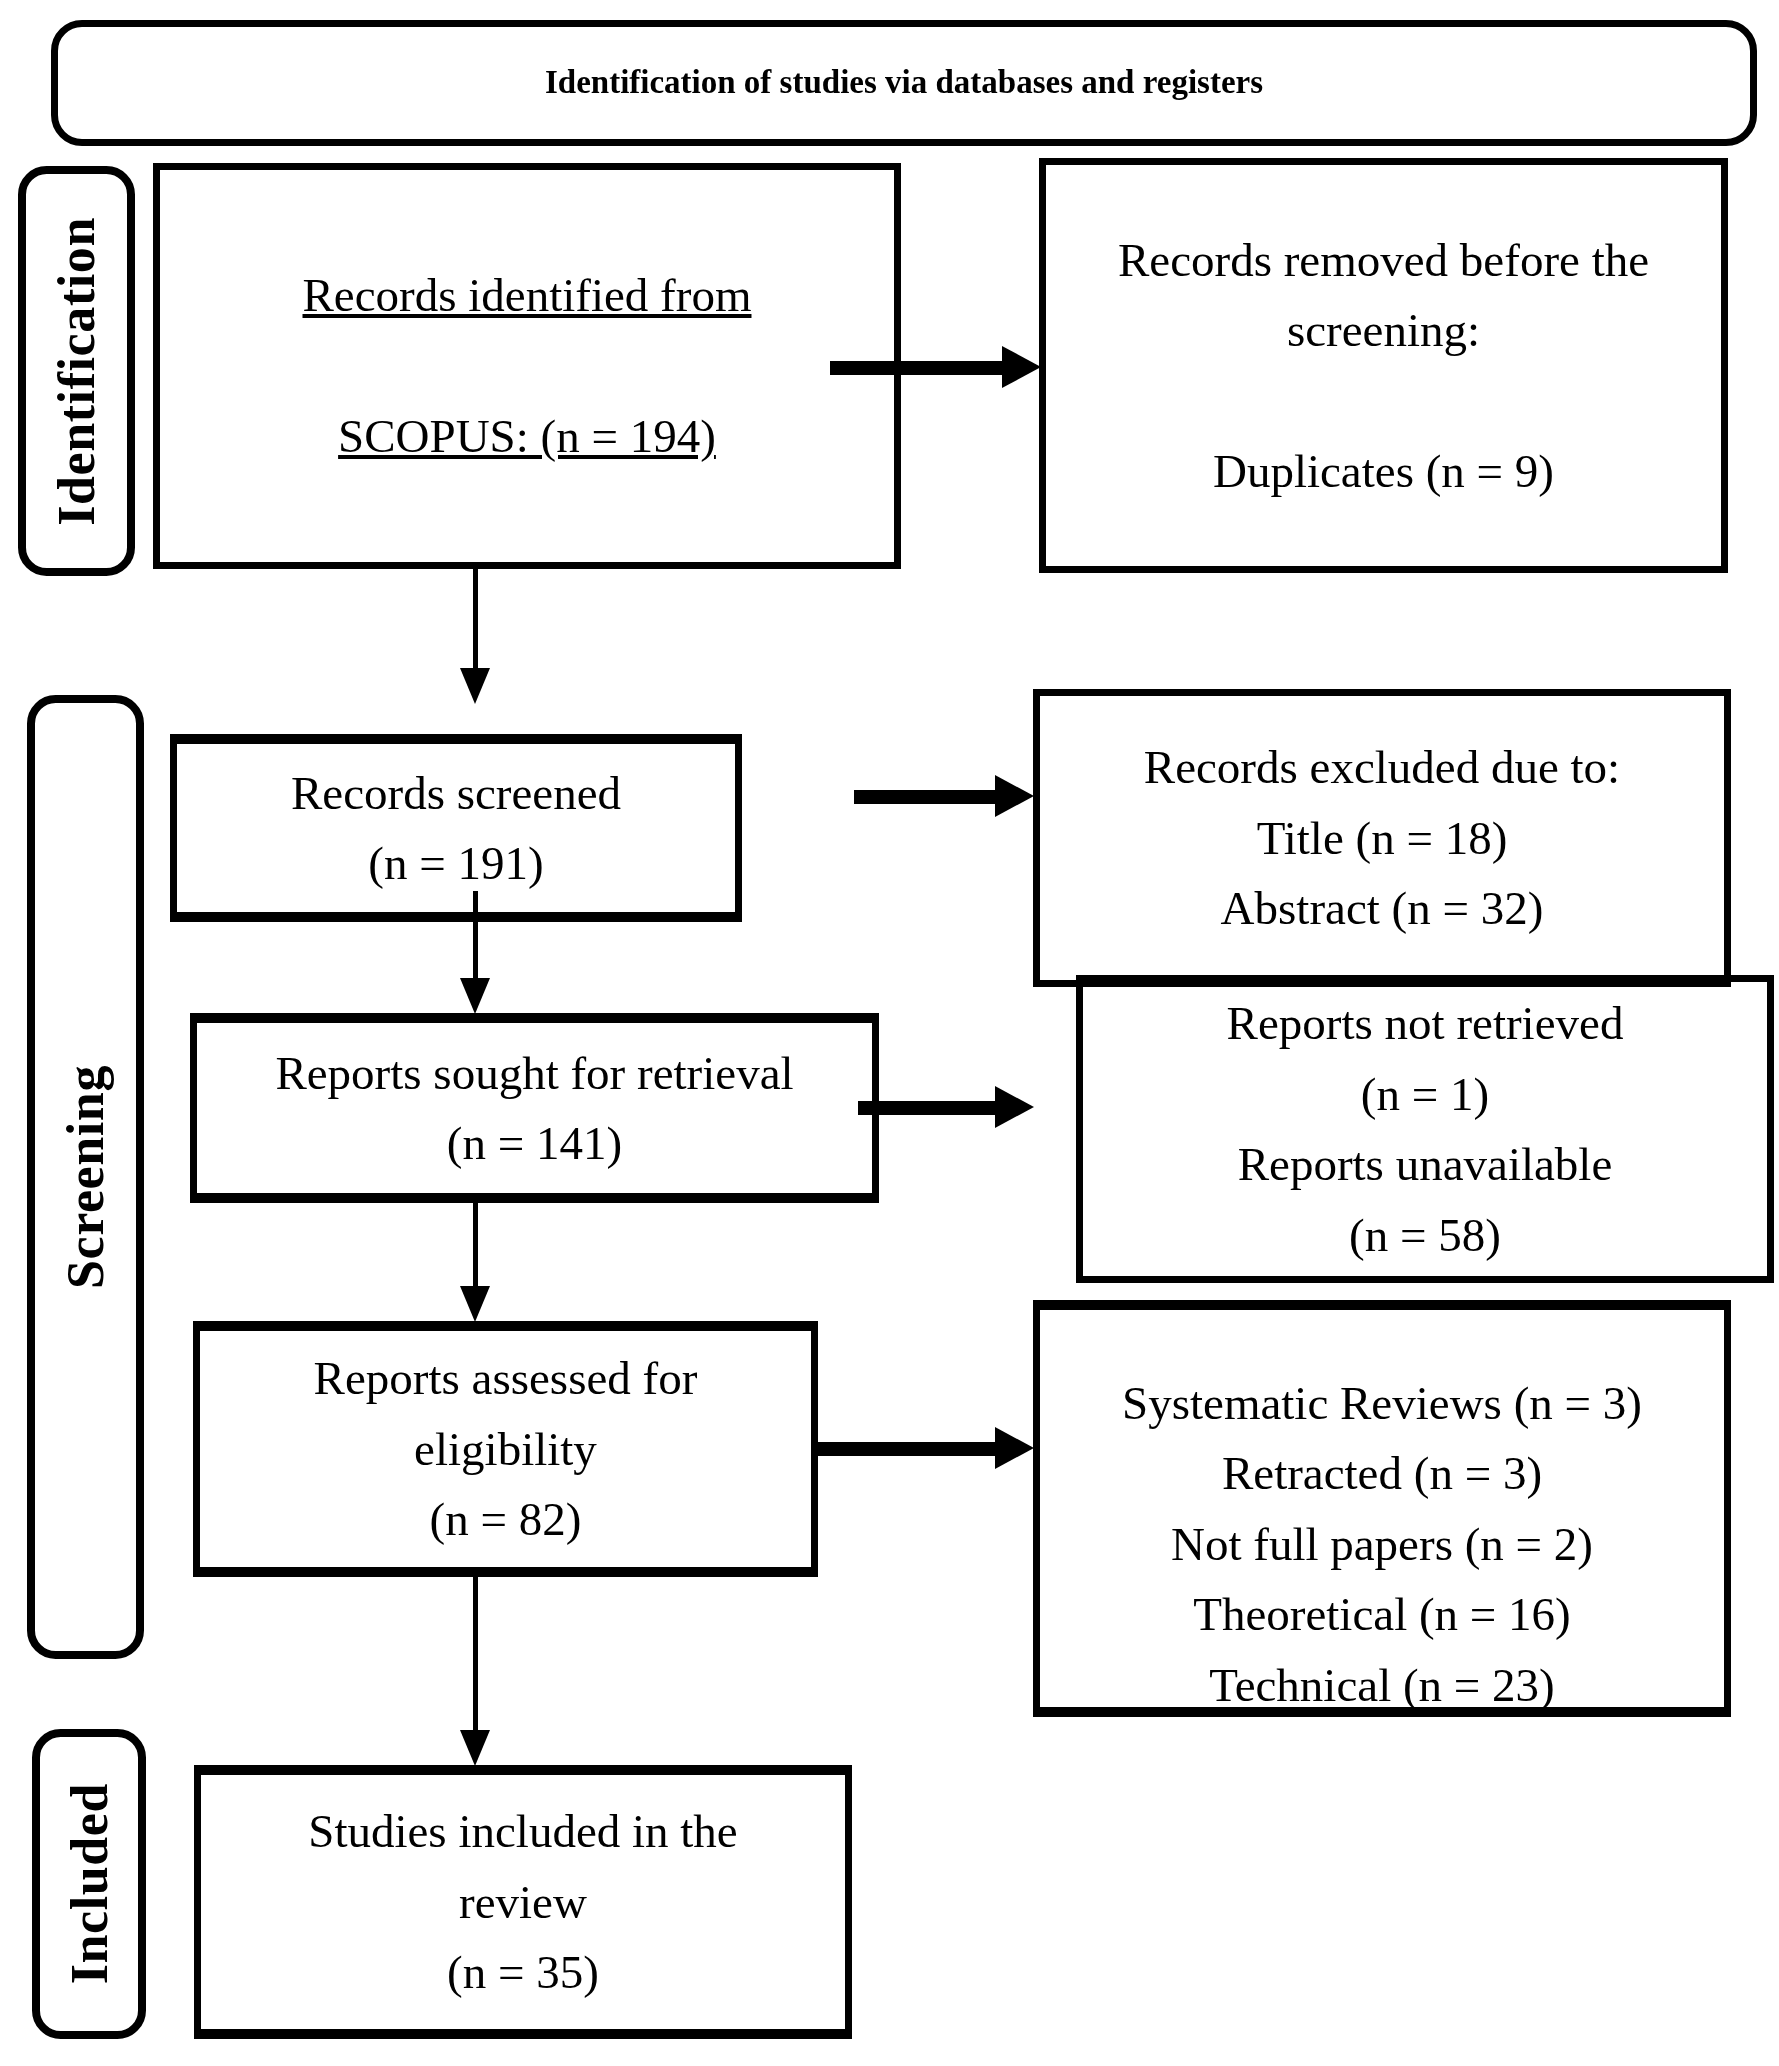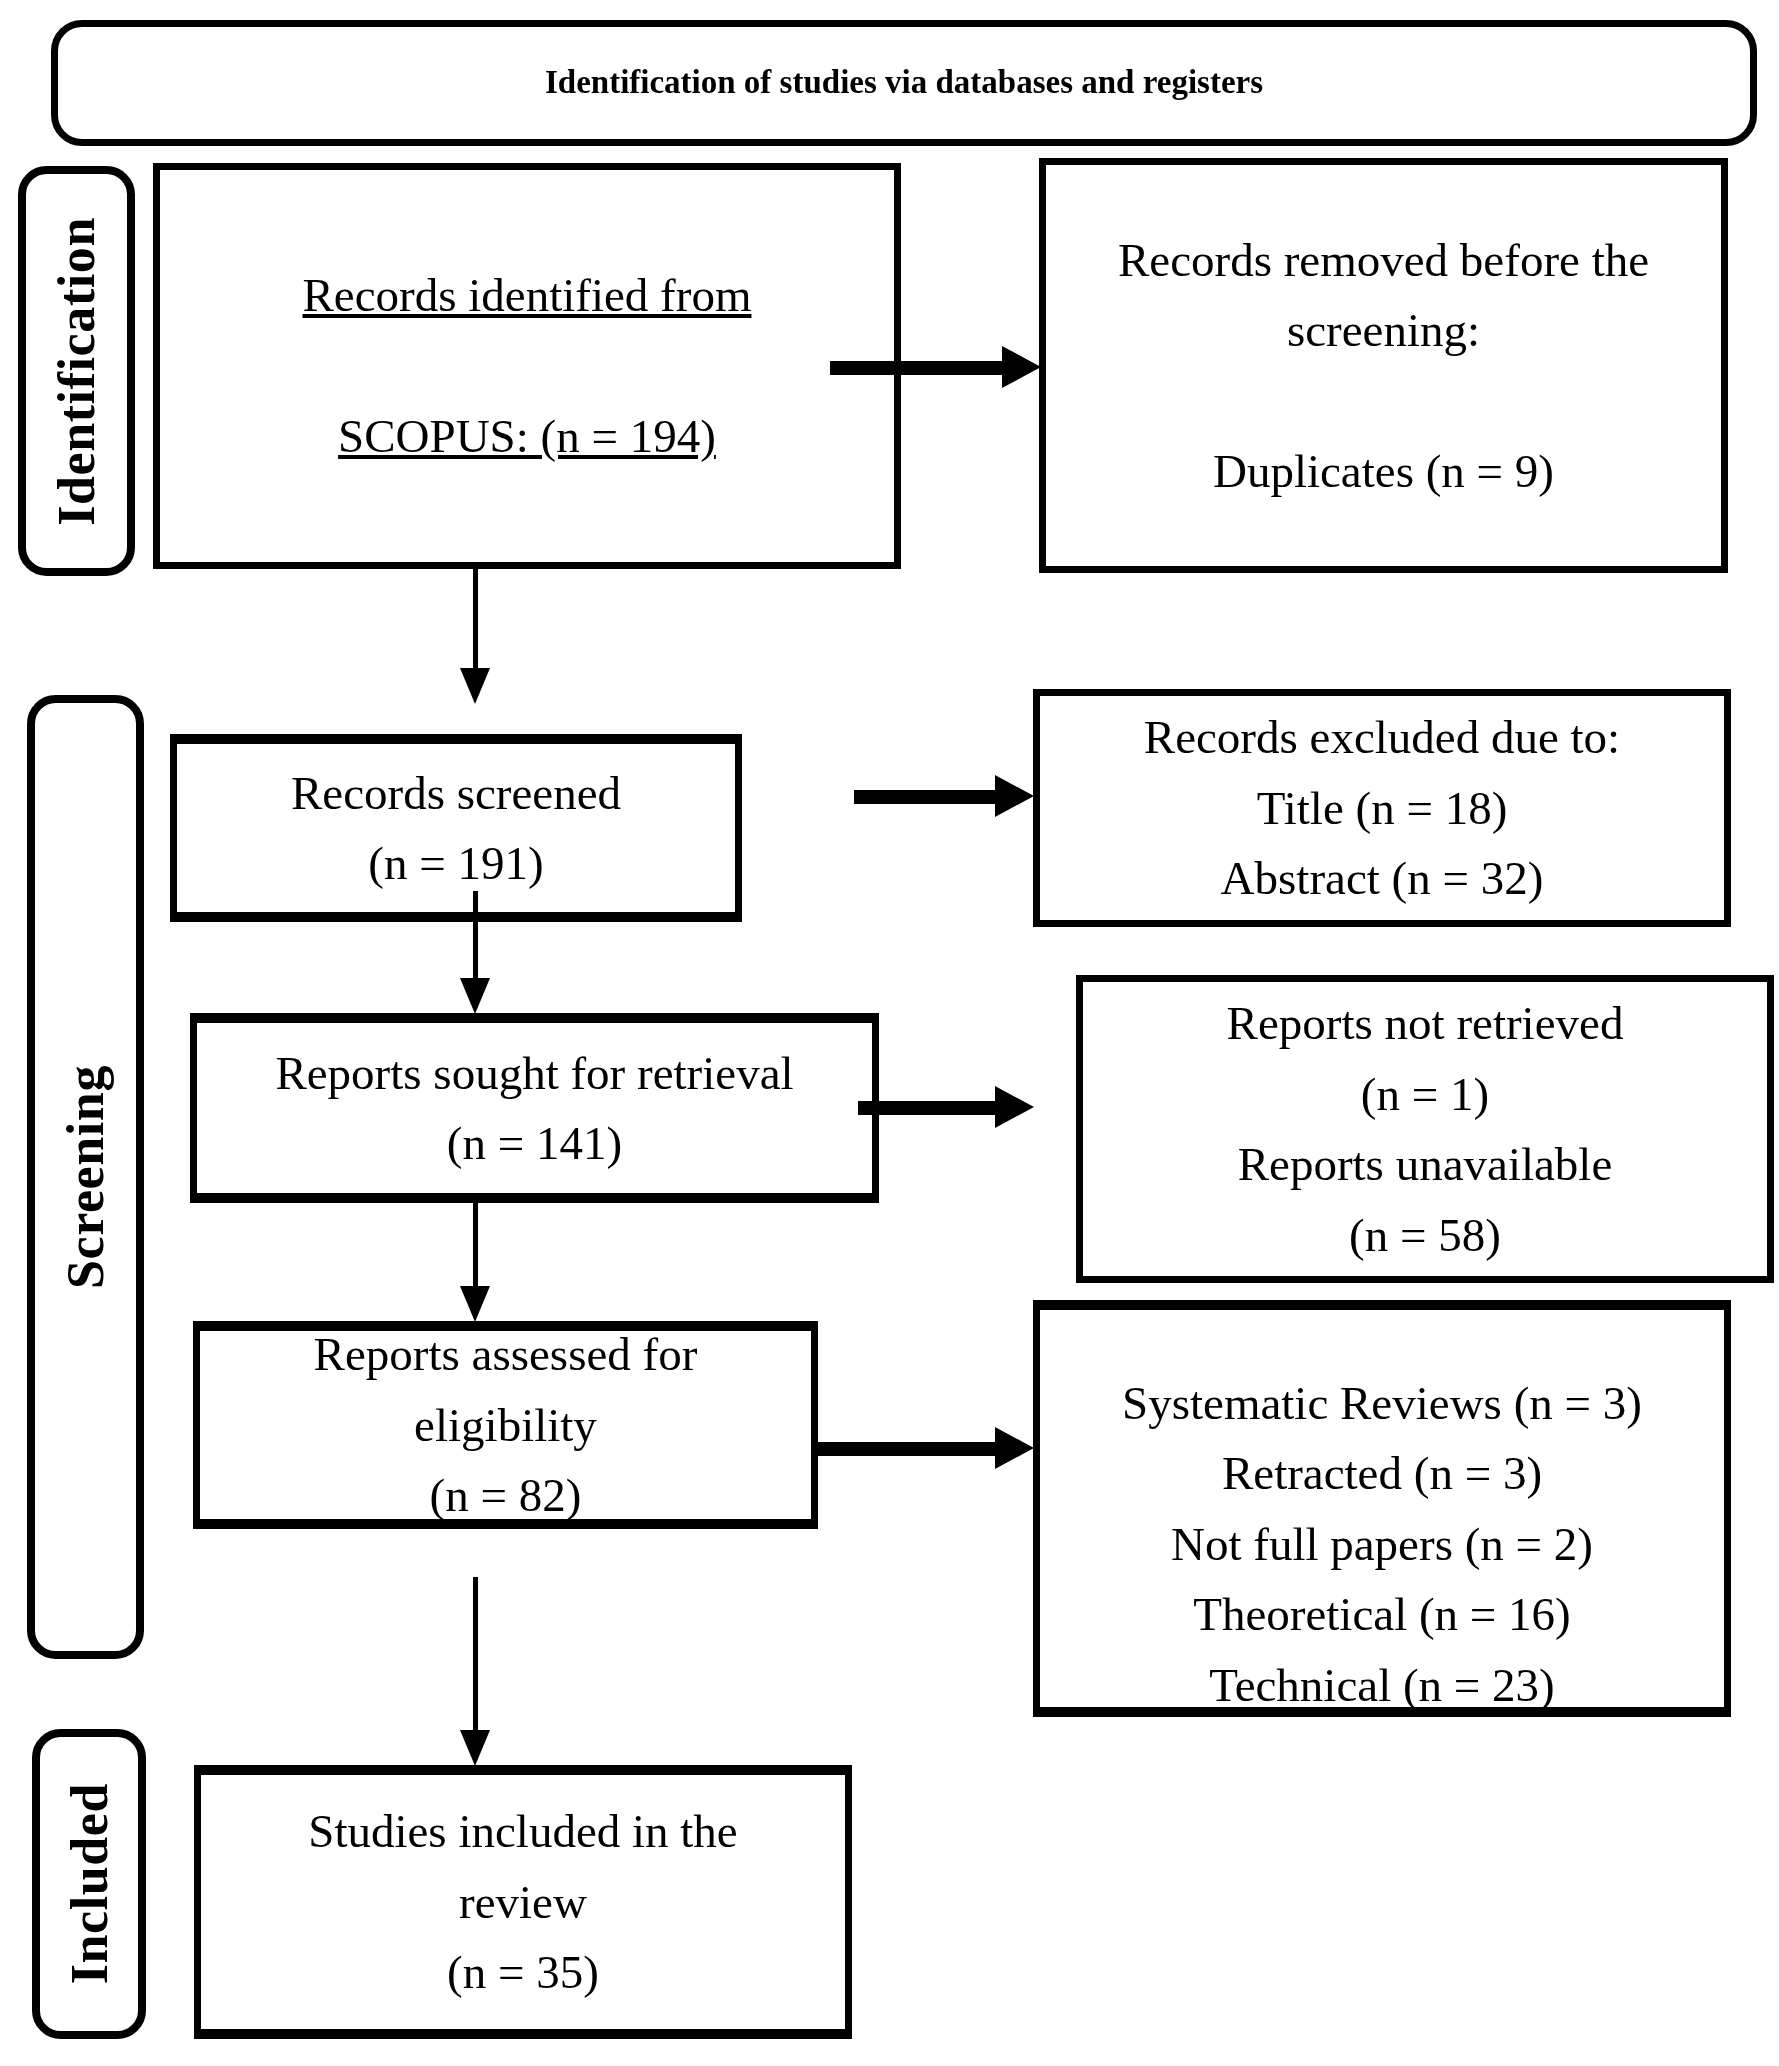--- a/index.html
+++ b/index.html
@@ -45,24 +45,24 @@
     display: flex; align-items: center; justify-content: center;
     text-align: center;
     font-size: 47px;
     line-height: 1.5;
   }
   .box-text { white-space: pre-line; }
   .thick-tb { border-top-width: 10.4px; border-bottom-width: 10.4px; }
   #box-identified { left: 153px;  top: 163px;  width: 748px; height: 406px; text-decoration: underline; }
   #box-removed    { left: 1039px; top: 158px;  width: 689px; height: 415px; }
   #box-screened   { left: 170px;  top: 734px; width: 572px; height: 188px; font-family: Liberation Serif, serif; }
-  #box-excluded   { left: 1033px; top: 689px; width: 698px; height: 238px; font-family: Liberation Serif, serif; }
+  #box-excluded   { left: 1033px; top: 689px; width: 698px; height: 298px; font-family: Liberation Serif, serif; }
   #box-sought     { left: 170px;  top: 1013px; width: 689px; height: 190px; margin-left: 20px; }
   #box-notretr    { left: 1076px; top: 963px; width: 698px; height: 308px; margin-top: 12px; }
-  #box-assessed   { left: 193px;  top: 1321px; width: 625px;  height: 208px; }
+  #box-assessed   { left: 193px;  top: 1321px; width: 625px;  height: 256px; }
   #box-repexcl    { left: 1033px; top: 1300px; width: 698px; height: 417px; }
   #box-included   { left: 194px;  top: 1765px; width: 658px; height: 274px; }
   .excl-heading {
     display: block;
     text-decoration: underline;
     text-decoration-thickness: 3.2px;
     text-underline-offset: 6.5px;
   }
   .shaft-v { position: absolute; width: 5.2px; background: #000; }
   .shaft-h { position: absolute; height: 14.3px; background: #000; }

